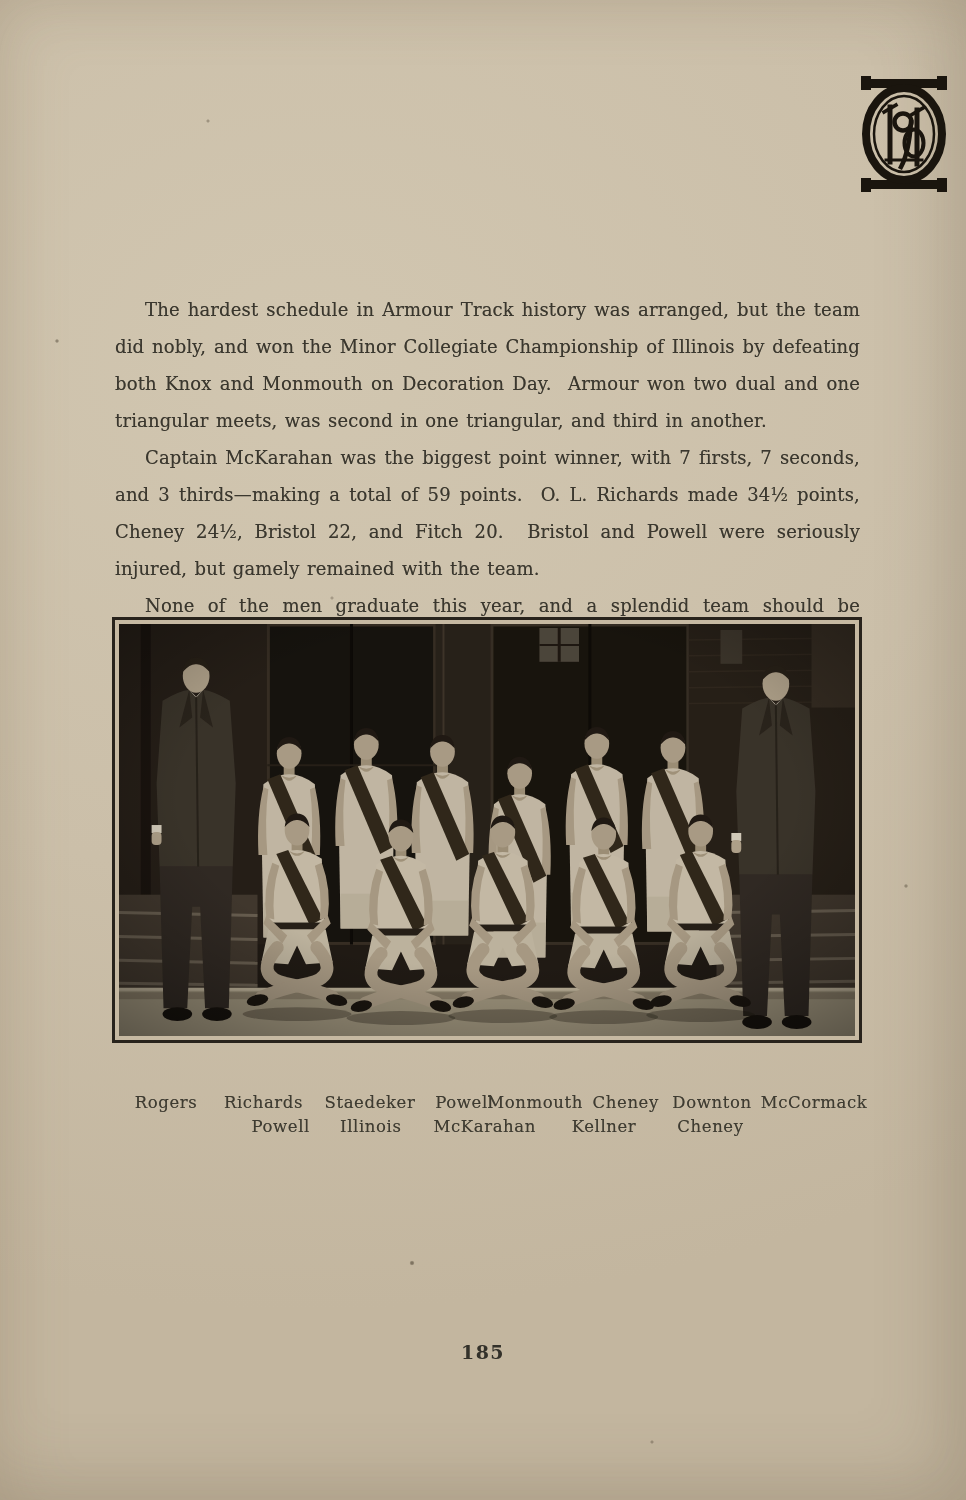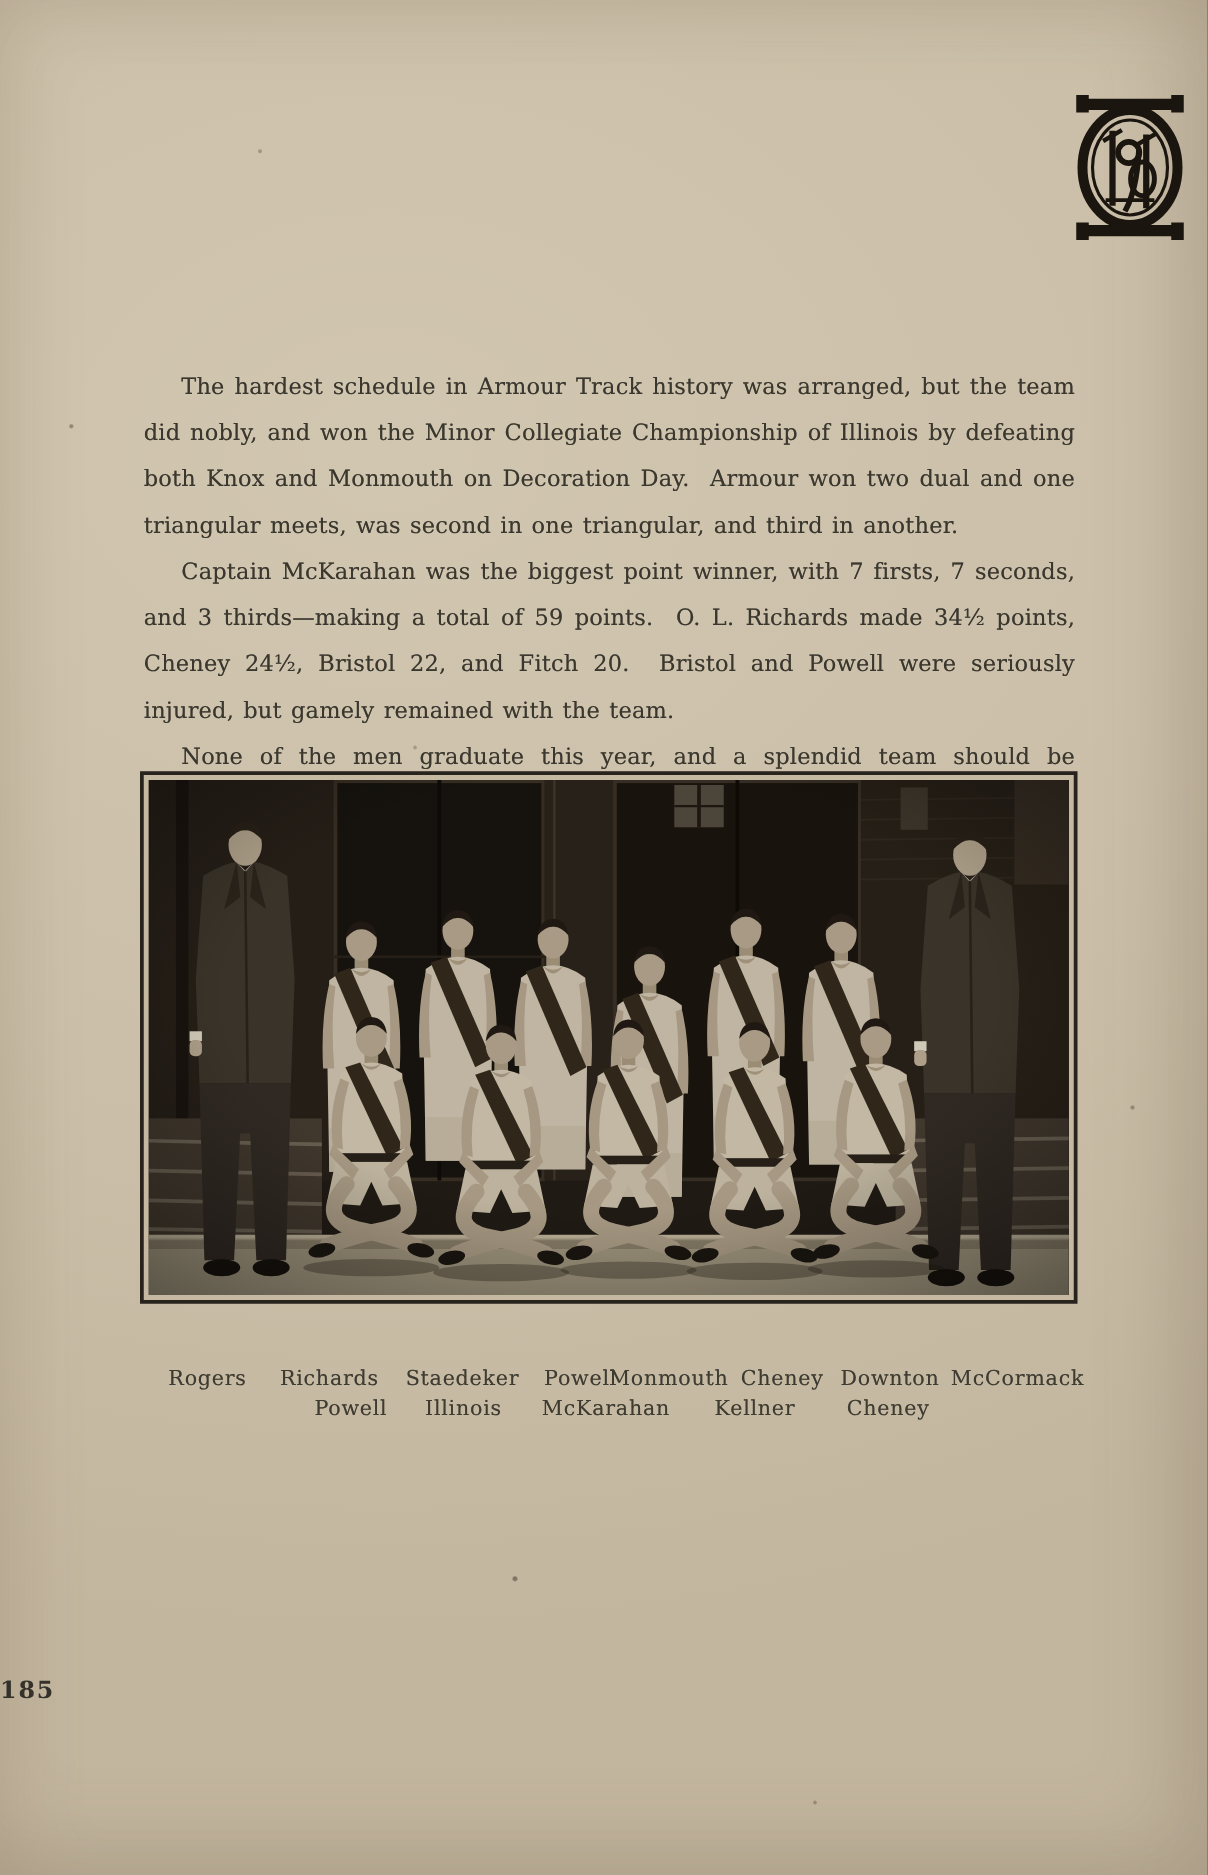--- a/index.html
+++ b/index.html
@@ -42,21 +42,21 @@
   .caption{
     position:absolute;left:112px;top:1061px;width:750px;height:50px;
     font-size:16.5px;color:#3e3b31;letter-spacing:.6px;
     text-shadow:0 0 .4px rgba(62,59,49,.5);
     margin-top:32px;
   }
   .caption .cap{position:absolute;top:0;transform:translateX(-50%);white-space:nowrap;}
   .caption .row2{top:24px;text-align:center;}
 
   .page-number{
-    position:absolute;left:0;top:1341px;width:966px;text-align:left;
+    position:absolute;left:0;top:1341px;width:966px;text-align:center;
     font-size:19px;font-weight:bold;letter-spacing:1.5px;color:#33312a;
   }
 </style>
 </head>
 <body>
 
 <div class="page">
 
   <div class="logo">
     <svg viewBox="0 0 96 116">

